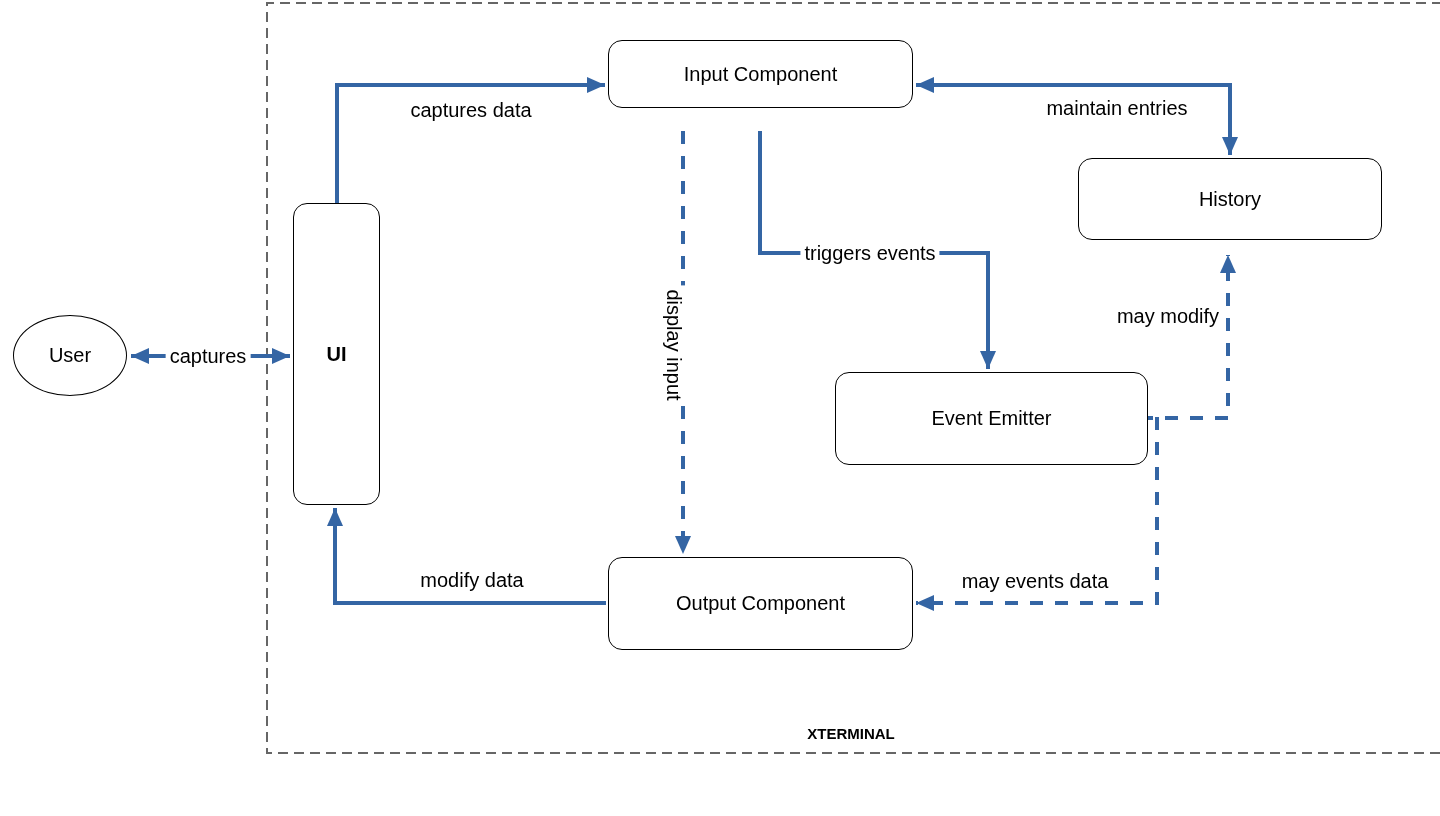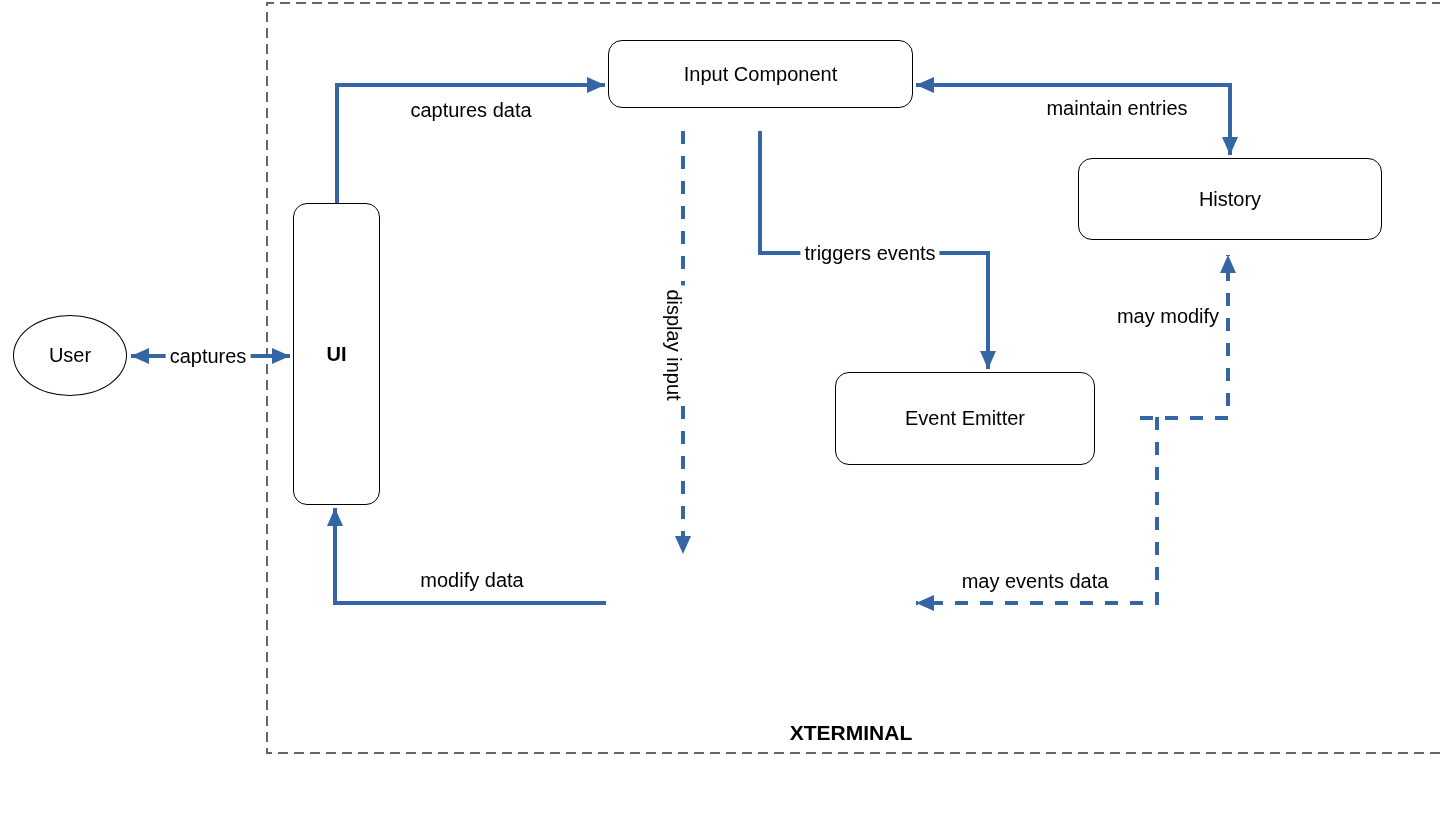--- a/index.html
+++ b/index.html
@@ -36,21 +36,21 @@
     padding: 0 4px;
     font-size: 20px;
     line-height: 1.2;
     color: #000000;
     white-space: nowrap;
   }
   .edge-label.vertical { transform: translate(-50%, -50%) rotate(90deg); }
   .boundary-title {
     position: absolute;
     transform: translate(-50%, -50%);
-    font-size: 21px;
+    font-size: 15px;
     font-weight: bold;
     color: #000000;
     white-space: nowrap;
   }
 </style>
 </head>
 <body>
 
 <div class="canvas">
 
@@ -83,24 +83,27 @@
   </div>
 
   <div class="node rounded" style="left:608px; top:40px; width:305px; height:68px;">
     <span>Input Component</span>
   </div>
 
   <div class="node rounded" style="left:1078px; top:158px; width:304px; height:82px;">
     <span>History</span>
   </div>
 
-  <div class="node rounded" style="left:835px; top:372px; width:260px; height:93px;text-align:right;">
+  <div class="node rounded" style="left:835px; top:372px; width:313px; height:93px;text-align:right;">
     <span>Event Emitter</span>
   </div>
 
+  <div class="node rounded" style="left:608px; top:557px; width:305px; height:93px;">
+    <span>Output Component</span>
+  </div>
 
   <div class="edge-label" style="left:208px; top:356px;">captures</div>
 
   <div class="edge-label" style="left:471px; top:110px;text-align:right;">captures data</div>
 
   <div class="edge-label" style="left:1069px; top:108px;margin-left:48px;">maintain entries</div>
 
   <div class="edge-label" style="left:870px; top:253px;">triggers events</div>
 
   <div class="edge-label vertical" style="left:674px; top:345px;">display input</div>

